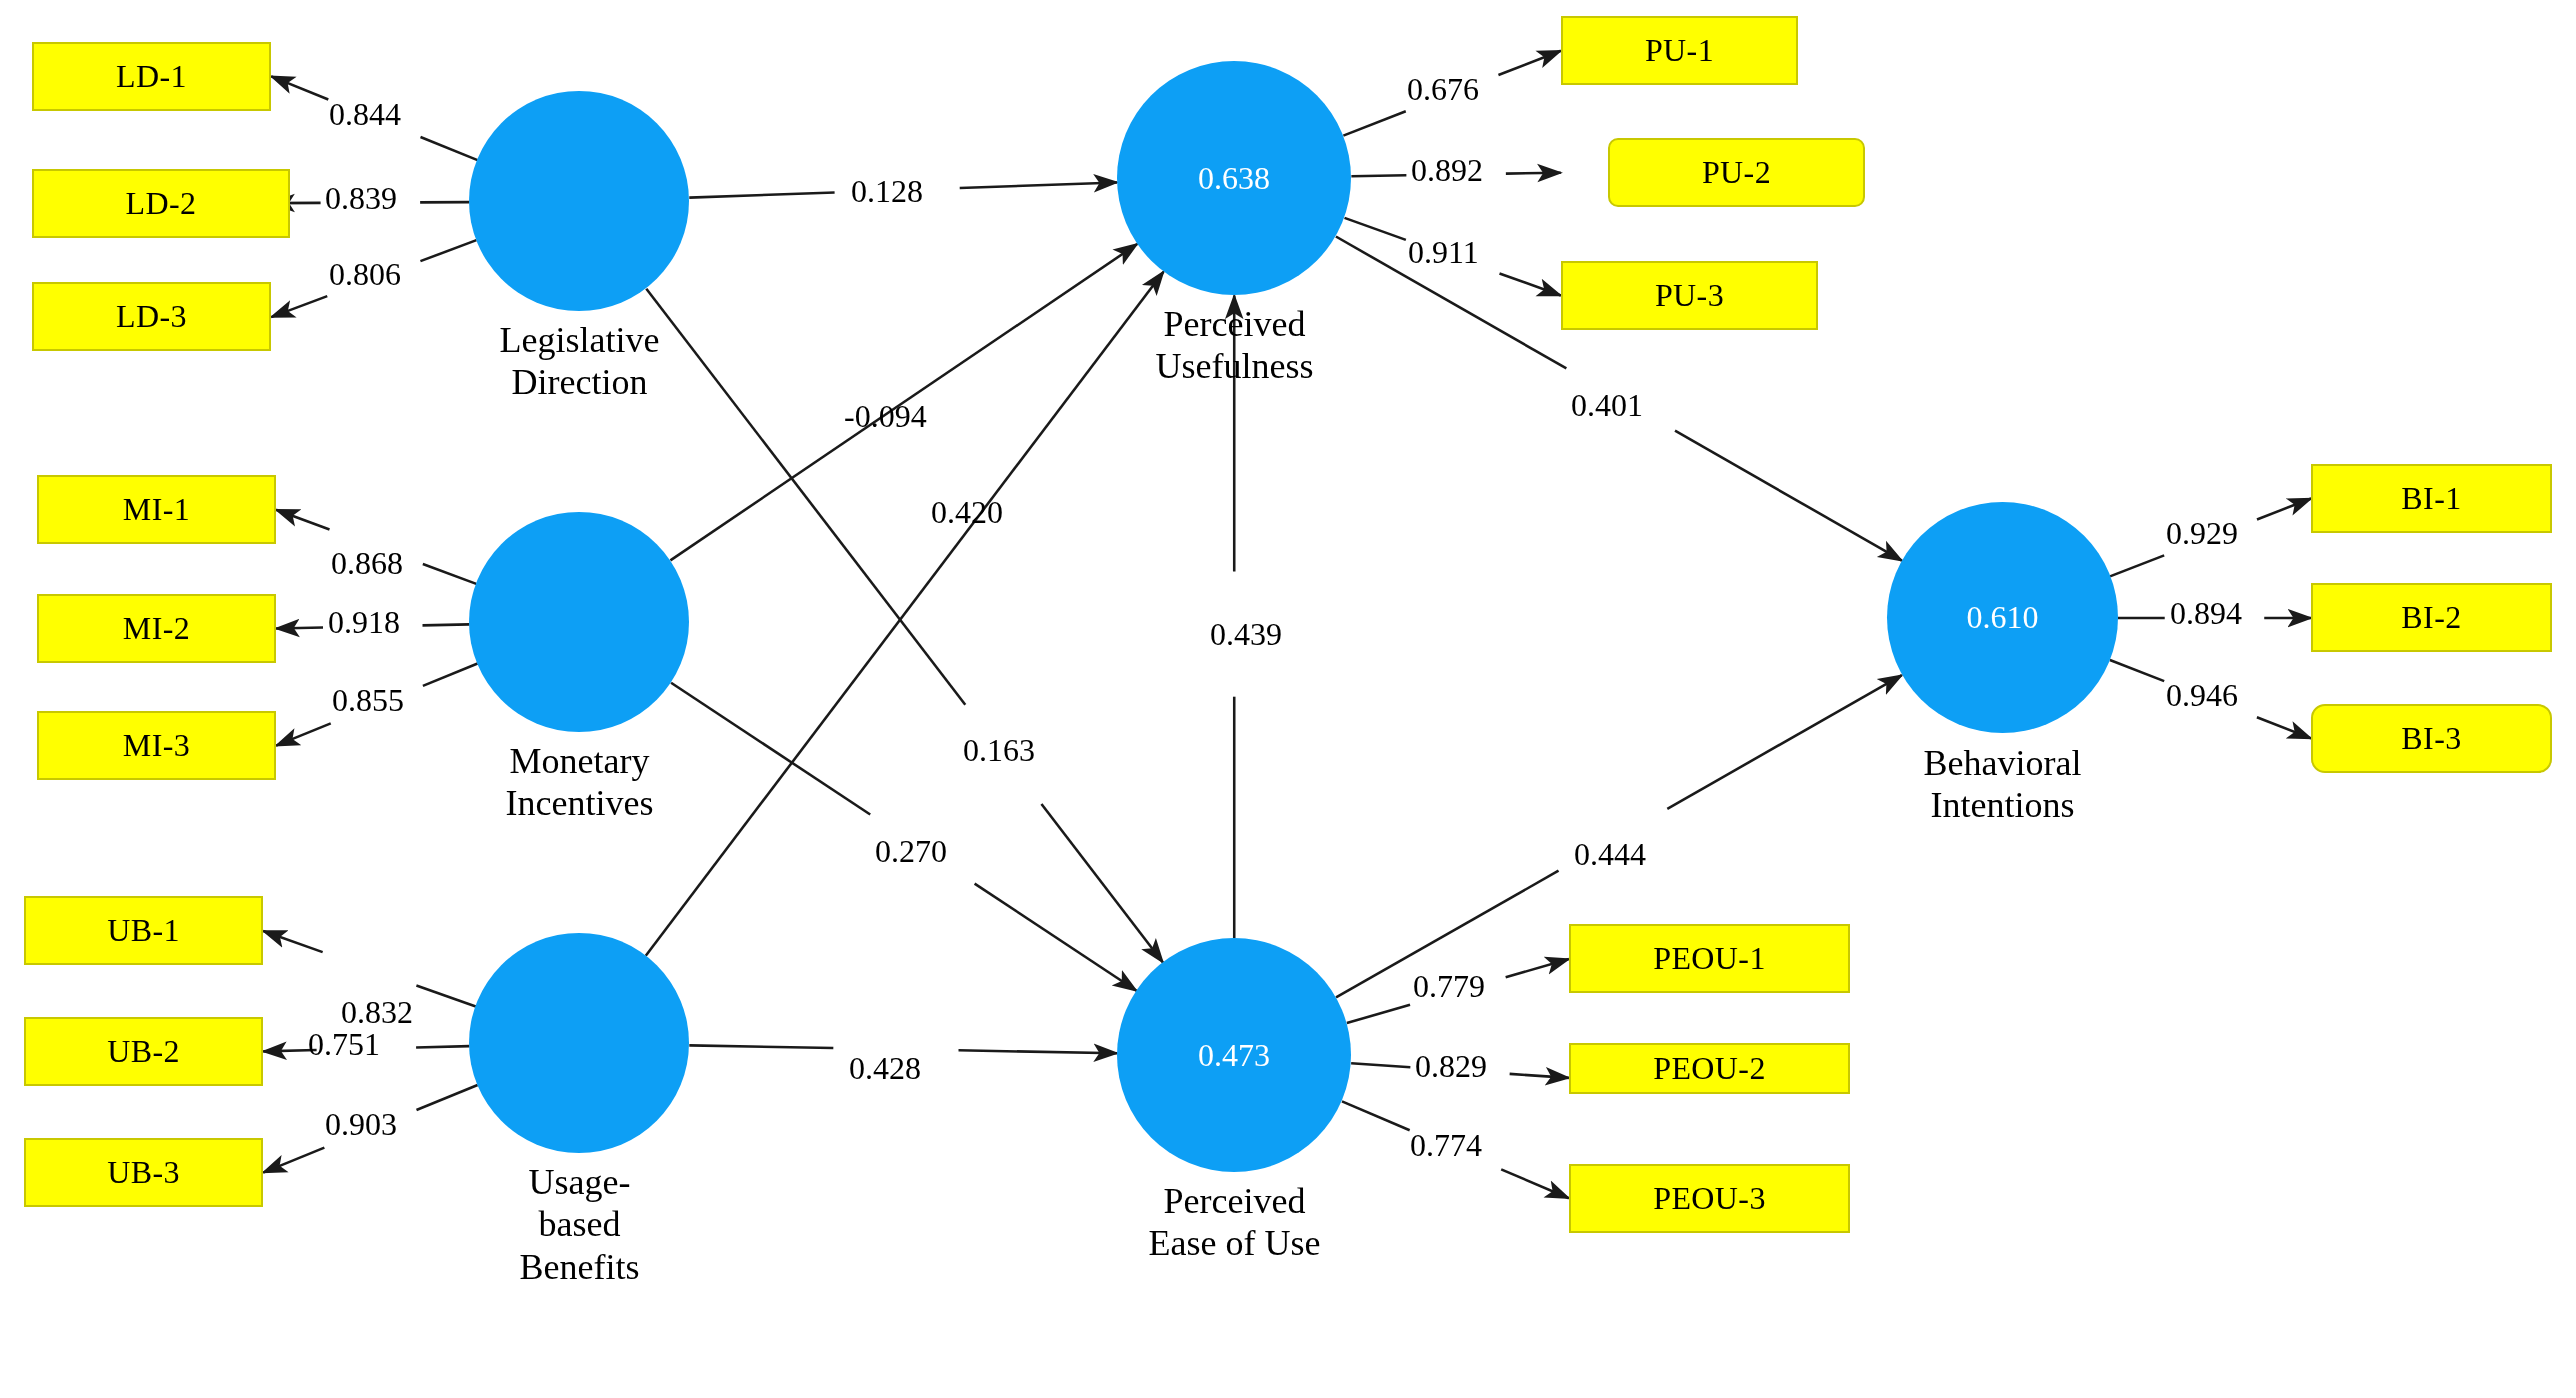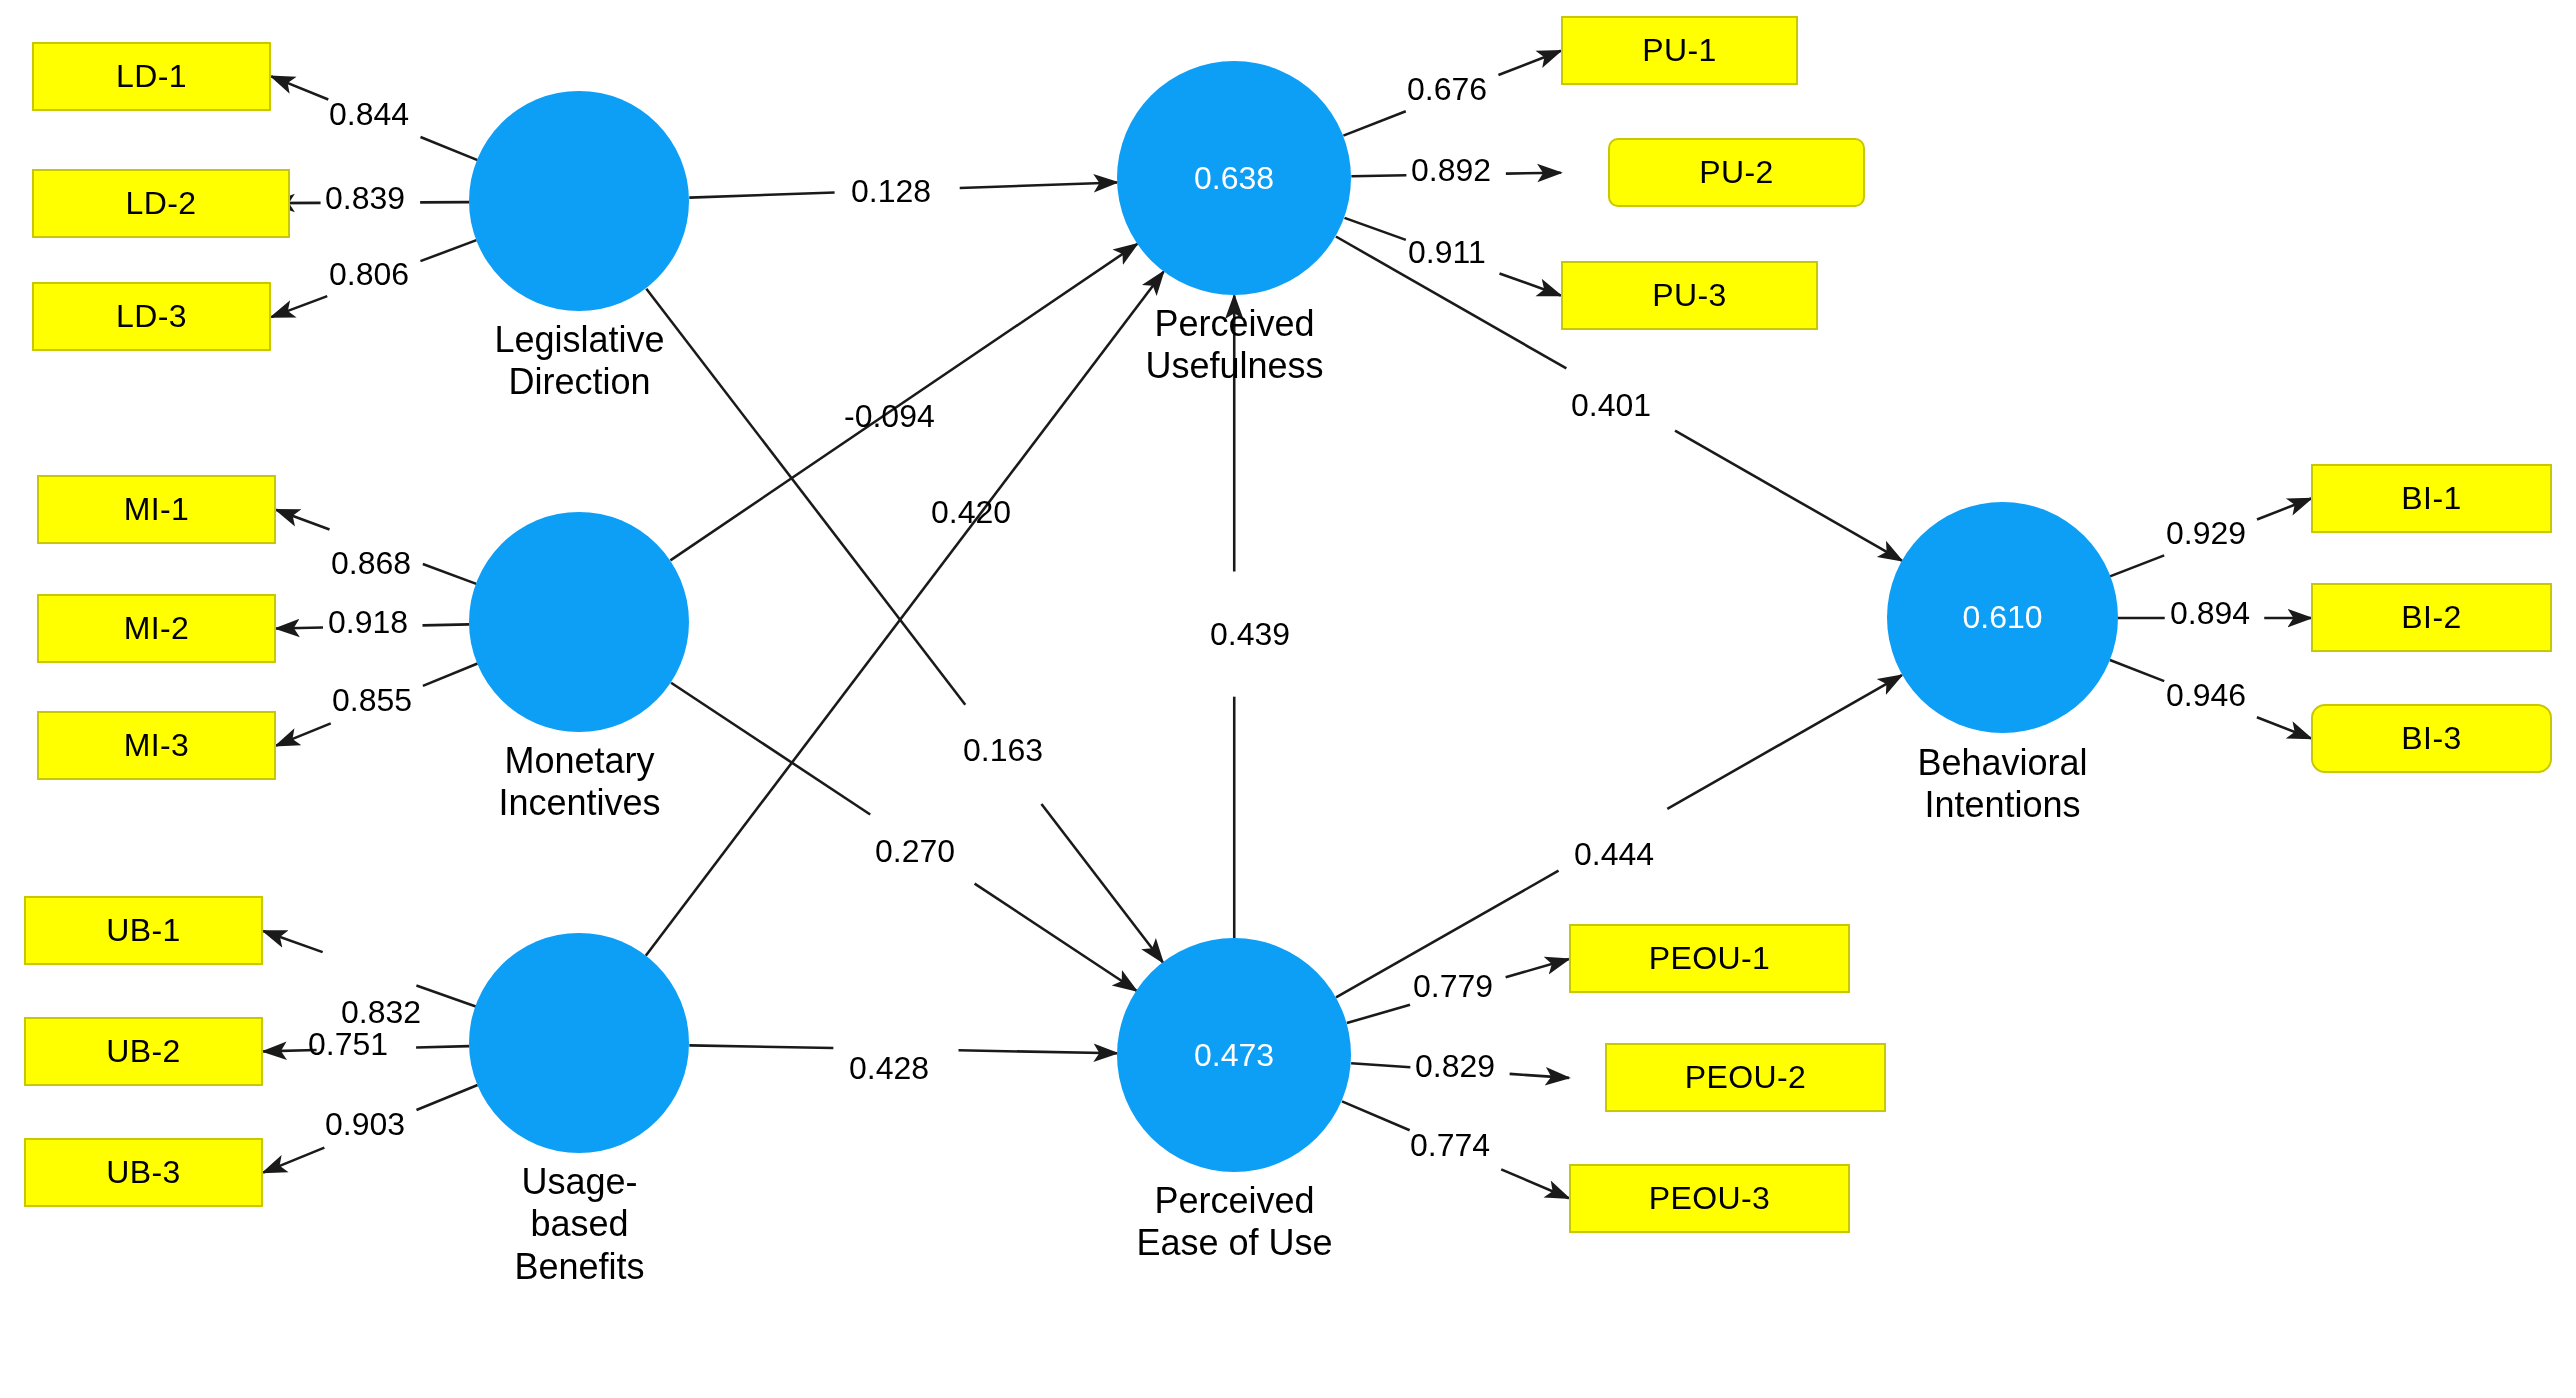--- a/index.html
+++ b/index.html
@@ -5,21 +5,21 @@
   html, body {
     margin: 0;
     padding: 0;
     background: #ffffff;
   }
   #canvas {
     position: relative;
     width: 2576px;
     height: 1399px;
     background: #ffffff;
-    font-family: Liberation Sans, sans-serif;
+    font-family: Liberation Serif, serif;
     overflow: hidden;
   }
   #svg-layer {
     position: absolute;
     left: 0; top: 0;
     width: 2576px;
     height: 1399px;
   }
   .indicator-box {
     position: absolute;
@@ -164,21 +164,21 @@
       </div>
       <div class="indicator-box" style="left: 1608px; top: 138px; width: 257px; height: 69px; border-radius: 10px;">
         <span>PU-2</span>
       </div>
       <div class="indicator-box" style="left: 1561px; top: 261px; width: 257px; height: 69px;">
         <span>PU-3</span>
       </div>
       <div class="indicator-box" style="left: 1569px; top: 924px; width: 281px; height: 69px;">
         <span>PEOU-1</span>
       </div>
-      <div class="indicator-box" style="left: 1569px; top: 1043px; width: 281px; height: 69px; margin-left: 36px;">
+      <div class="indicator-box" style="left: 1569px; top: 1043px; width: 281px; height: 51px;">
         <span>PEOU-2</span>
       </div>
       <div class="indicator-box" style="left: 1569px; top: 1164px; width: 281px; height: 69px;">
         <span>PEOU-3</span>
       </div>
       <div class="indicator-box" style="left: 2311px; top: 464px; width: 241px; height: 69px;">
         <span>BI-1</span>
       </div>
       <div class="indicator-box" style="left: 2311px; top: 583px; width: 241px; height: 69px;">
         <span>BI-2</span>

